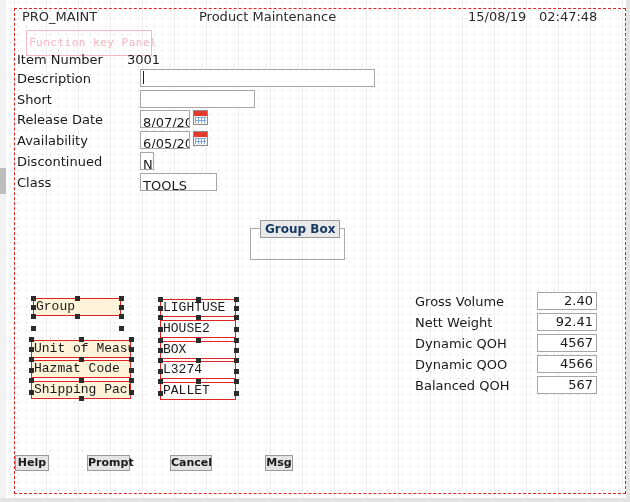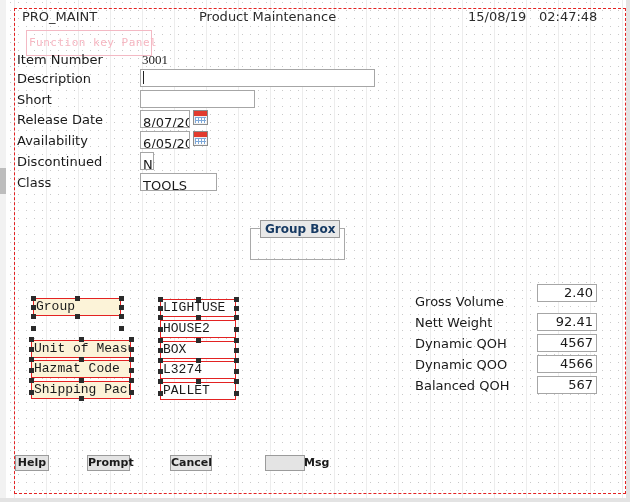--- a/index.html
+++ b/index.html
@@ -62,21 +62,21 @@
   .flabel{position:absolute;left:17px;font-size:13px;color:#1a1a1a;white-space:nowrap;}
 
   
   .tbox{
     position:absolute;box-sizing:border-box;
     background:#ffffff;border:1px solid #a6a6a6;
     font-size:13px;color:#1a1a1a;
     padding:4px 2px;line-height:16px;height:18px;
     white-space:nowrap;overflow:hidden;
   }
-  #itemnum-val{position:absolute;left:142px;top:52px;font-size:13px;color:#1a1a1a;font-family:Liberation Serif, serif;}
+  #itemnum-val{position:absolute;left:127px;top:52px;font-size:13px;color:#1a1a1a;}
   #caret{position:absolute;left:143px;top:71px;width:1px;height:13px;background:#222;}
 
   
   .calbtn{
     position:absolute;width:15px;height:15px;box-sizing:border-box;
     border:1px solid #8d8d8d;background:#f0f0f0;overflow:hidden;
   }
   .calbtn .cb-top{position:absolute;left:0;top:0;right:0;height:5px;background:#e23b2e;}
   .calbtn .cb-grid{
     position:absolute;left:1px;top:6px;right:1px;bottom:1px;background:#ffffff;
@@ -244,23 +244,23 @@
   <div class="hdl" style="left:234px;top:379px;"></div>
   <div class="hdl" style="left:158px;top:391px;"></div>
   <div class="hdl" style="left:234px;top:391px;"></div>
 
   <div class="nlabel" style="top:294px">Gross Volume</div>
   <div class="nlabel" style="top:315px">Nett Weight</div>
   <div class="nlabel" style="top:336px">Dynamic QOH</div>
   <div class="nlabel" style="top:378px">Balanced QOH</div>
   <div class="nlabel" style="top:357px">Dynamic QOO</div>
 
-  <div class="nbox" style="top:284px">2.40</div>
+  <div class="nbox" style="top:292px">2.40</div>
   <div class="nbox" style="top:313px">92.41</div>
   <div class="nbox" style="top:334px">4567</div>
   <div class="nbox" style="top:355px">4566</div>
   <div class="nbox" style="top:376px">567</div>
 
   <div class="btn" style="left:15px;width:34px;">Help</div>
   <div class="btn" style="left:87px;width:43px;">Prompt</div>
   <div class="btn" style="left:170px;width:42px;">Cancel</div>
-  <div class="btn" style="left:265px;width:28px;padding-left:38px;">Msg</div>
+  <div class="btn" style="left:265px;width:28px;">Msg</div>
 </div>
 
 </body></html>

